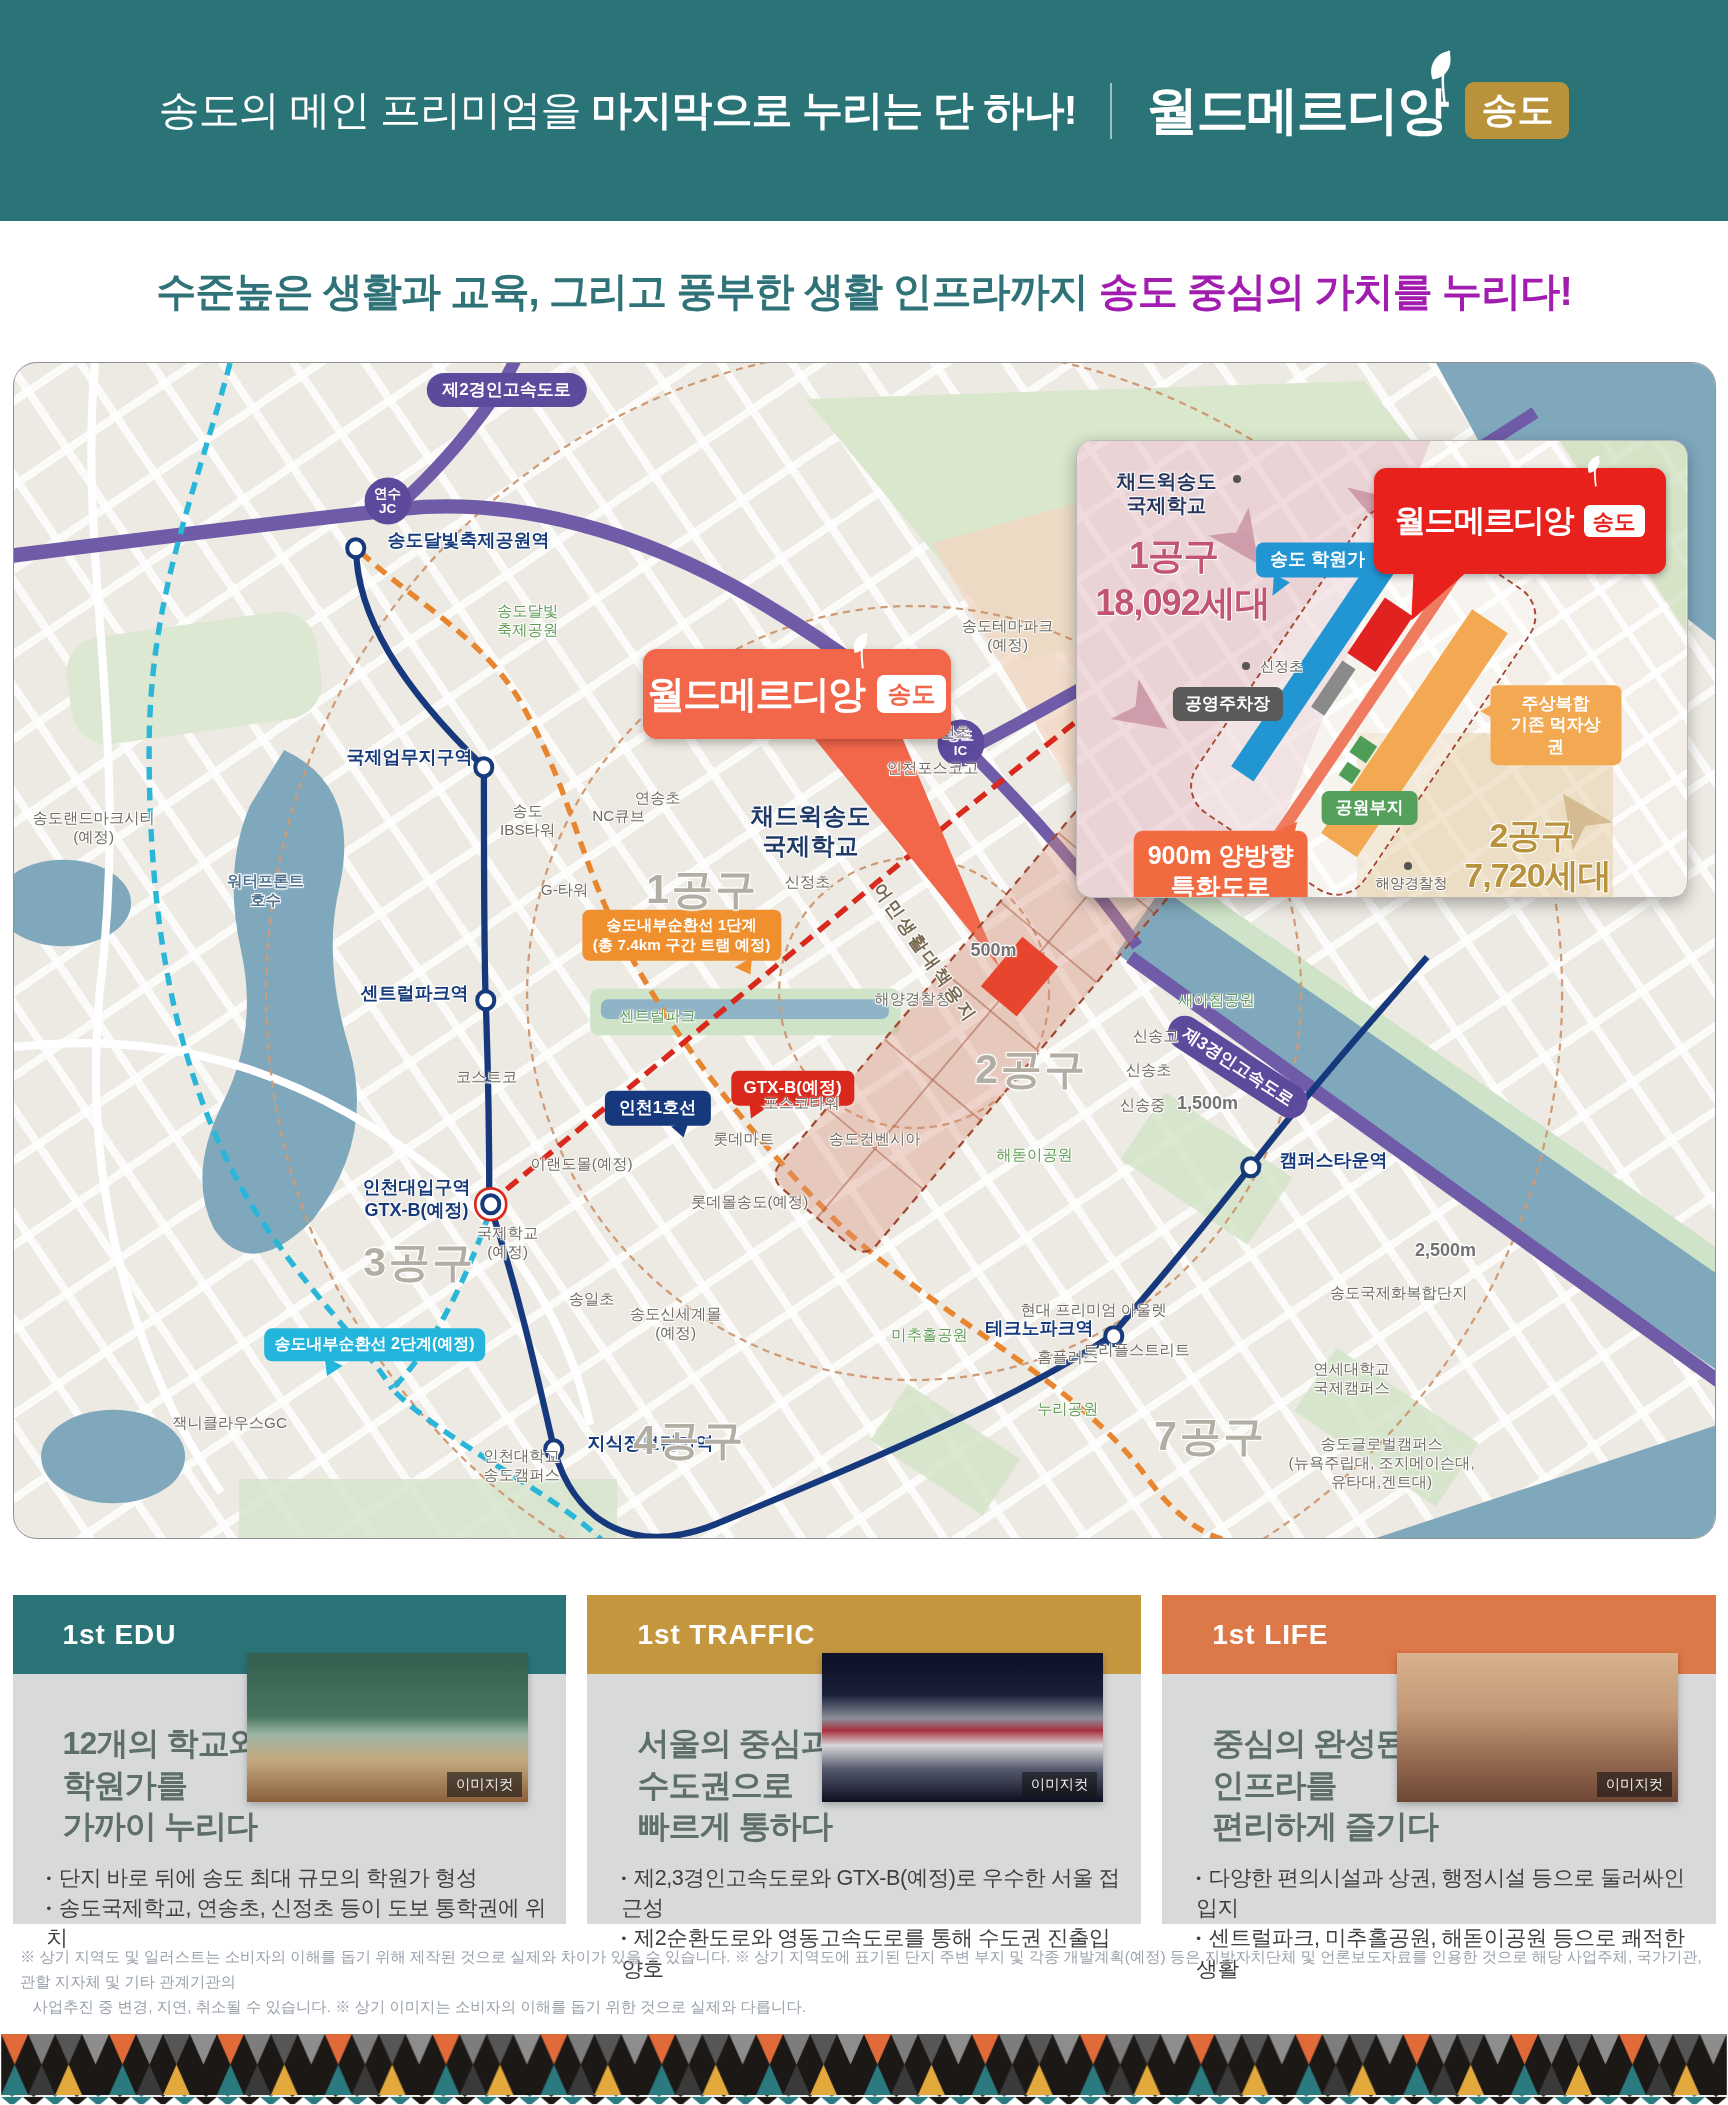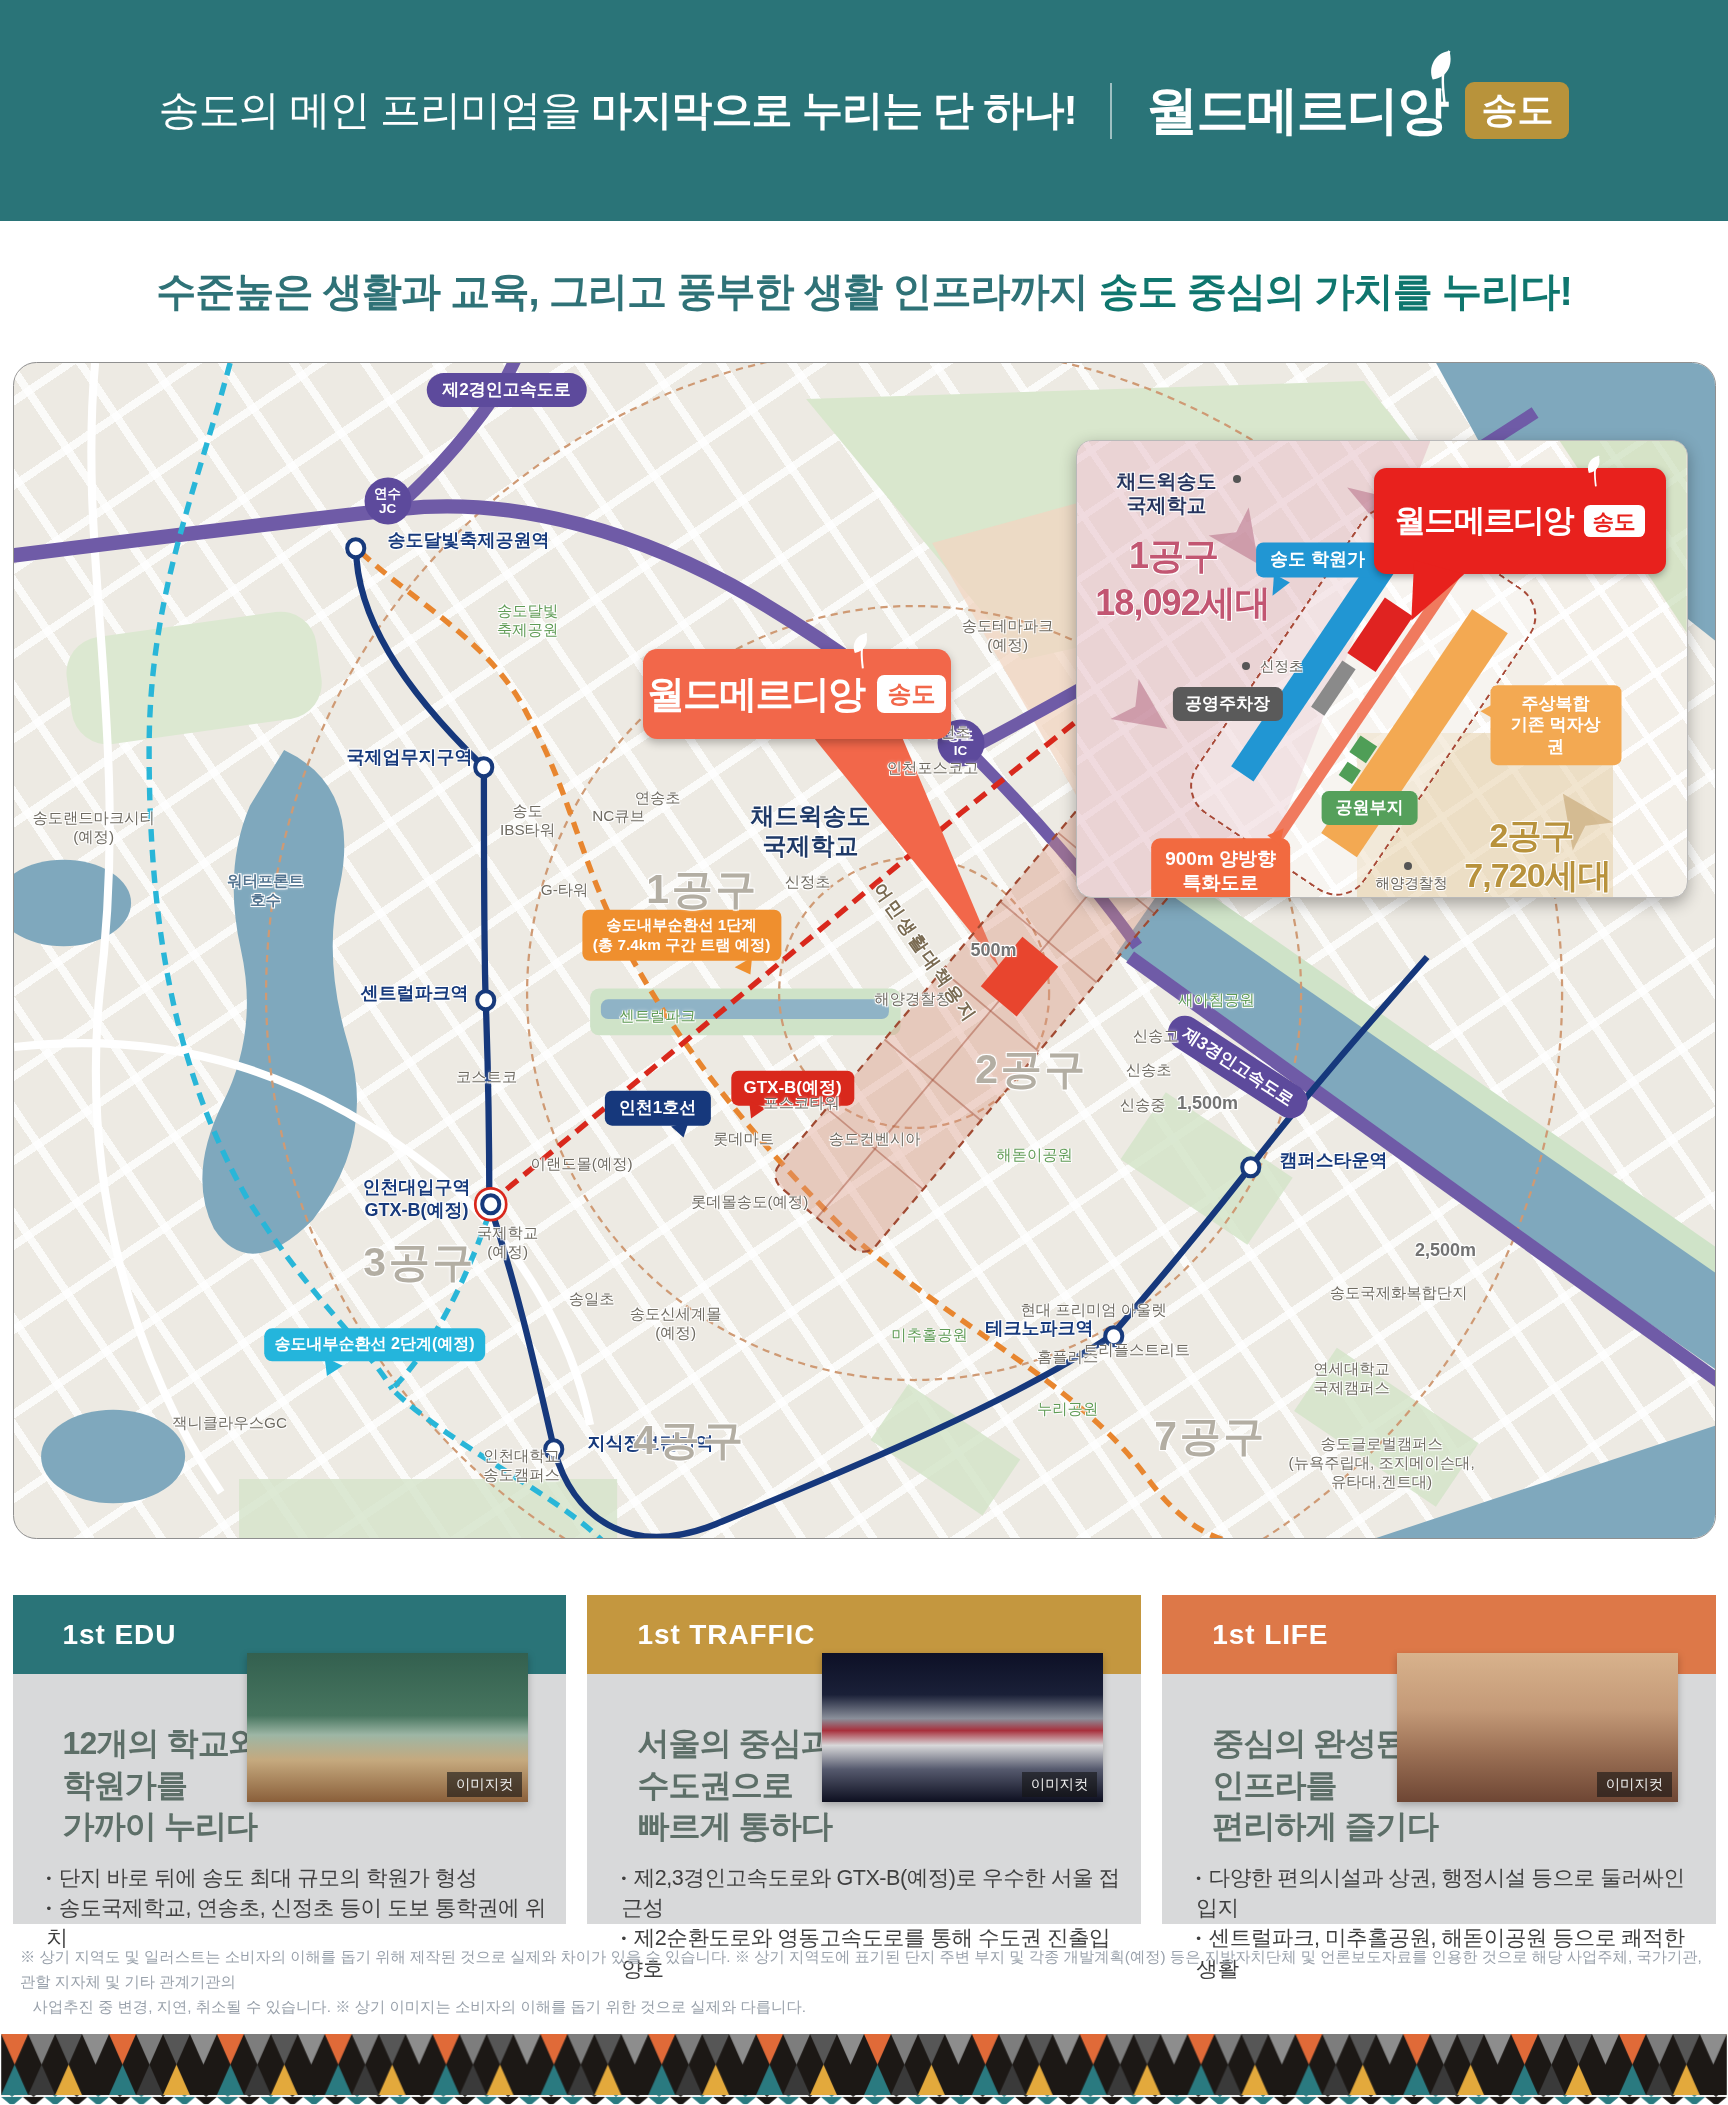--- a/index.html
+++ b/index.html
@@ -16,21 +16,21 @@
   .brand{position:relative;display:flex;align-items:center;}
   .brand-name{color:#fff;font-size:52px;font-weight:bold;letter-spacing:-1.8px;}
   .brand-leaf{position:absolute;right:106px;top:-31px;}
   .brand-badge{margin-left:18px;background:#b8933b;color:#fff;font-size:36px;font-weight:bold;
                padding:3.6px 16px;border-radius:9px;}
 
   
   .subheadline{position:absolute;left:0;top:221px;width:1728px;height:140px;
                display:flex;align-items:center;justify-content:center;font-size:40px;font-weight:bold;letter-spacing:-0.9px;}
   .sub-teal{color:#2f7277;}
-  .sub-gold{color:#0f766e;margin-left:10.8px;}
+  .sub-gold{color:#a21caf;margin-left:10.8px;}
 
   
   .map{position:absolute;left:12.6px;top:362px;width:1703px;height:1177px;background:#edeae3;
        border:1.8px solid #8f8f8f;border-radius:23.4px;overflow:hidden;box-sizing:border-box;}
   .grid1,.grid2{position:absolute;inset:0;}
   .grid1{background:repeating-linear-gradient(56deg,rgba(255,255,255,.8) 0 8px,transparent 8px 59px);}
   .grid2{background:repeating-linear-gradient(-34deg,rgba(255,255,255,.8) 0 8px,transparent 8px 70px);}
   .maplines{position:absolute;left:0;top:0;}
 
   .lb{position:absolute;transform:translate(-50%,-50%);font-size:15.3px;color:#6f6b62;text-align:center;
@@ -115,21 +115,21 @@
   .ibox{position:absolute;transform:translate(-50%,-50%);color:#fff;font-weight:bold;text-align:center;
         border-radius:7.2px;white-space:pre-line;line-height:1.25;}
   .ibox-blue{background:#2196d3;font-size:18px;padding:6.3px 14.4px;}
   .ibox-blue::after{content:'';position:absolute;left:10.8px;top:96%;border:9px solid transparent;
         border-top:20px solid #2196d3;transform:rotate(28deg);}
   .ibox-gray{background:#5a5a5a;font-size:17px;padding:6.3px 12.6px;}
   .ibox-mixed{background:#f3a952;font-size:17px;padding:8px 12.6px;}
   .ibox-mixed::after{content:'';position:absolute;right:97%;top:18px;border:8px solid transparent;
         border-right:14.4px solid #f3a952;}
   .ibox-green{background:#55a05b;font-size:17px;padding:6.3px 14.4px;}
-  .ibox-road{background:#f26a40;font-size:19px;padding:9px 14.4px;border-radius:9px;}
+  .ibox-road{background:#f26a40;font-size:25px;padding:9px 14.4px;border-radius:9px;}
   .ibox-road::after{content:'';position:absolute;left:88%;bottom:92%;border:8px solid transparent;
         border-bottom:16px solid #f26a40;transform:rotate(40deg);}
   .idot{position:absolute;width:8px;height:8px;border-radius:50%;background:#555;transform:translate(-50%,-50%);}
 
   .ic{position:absolute;left:297px;top:27px;width:292px;height:106px;background:#e8211d;border-radius:12.6px;
       display:flex;align-items:center;justify-content:center;box-shadow:0 2.7px 7.2px rgba(0,0,0,.3);}
   .ic::after{content:'';position:absolute;left:31px;top:92%;border-left:14.4px solid transparent;
       border-right:38px solid transparent;border-top:59px solid #e8211d;transform:rotate(16deg);}
   .ic .cname{position:relative;color:#fff;font-size:31.5px;font-weight:bold;letter-spacing:-1.8px;}
   .ic .cleaf{position:absolute;right:59px;top:-16px;}

